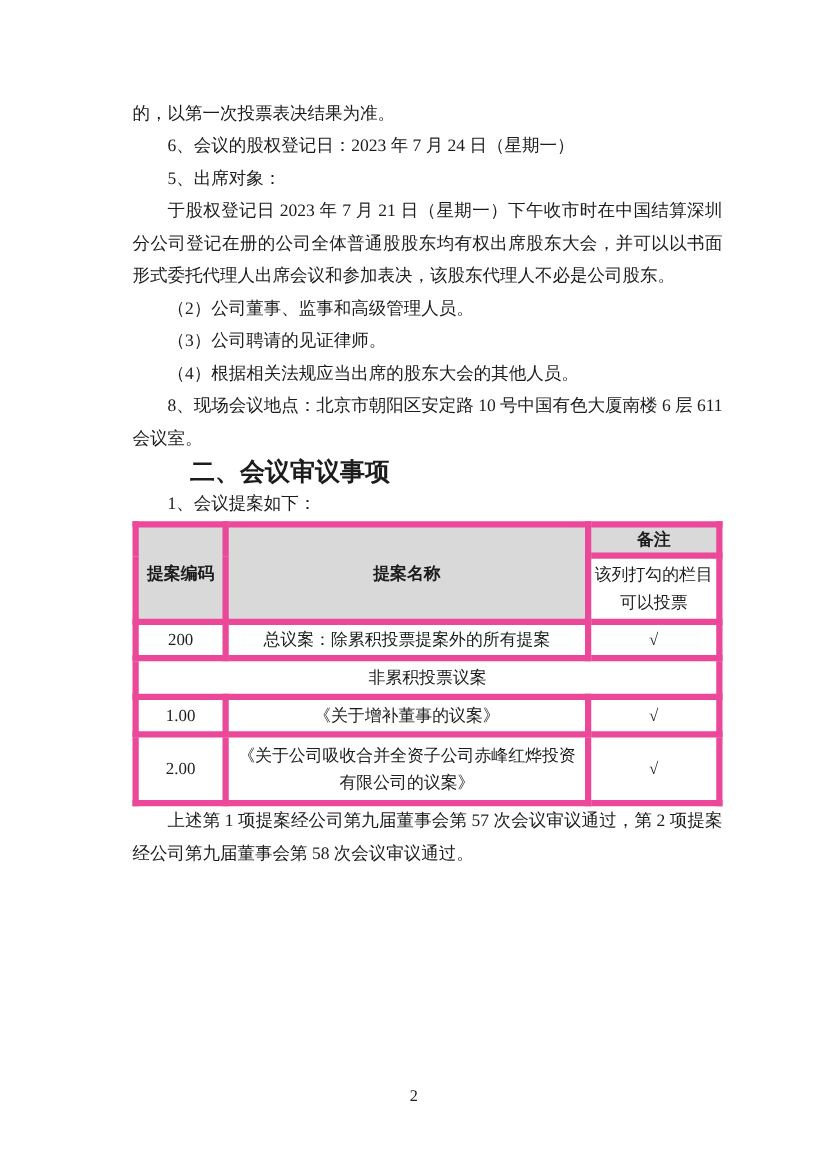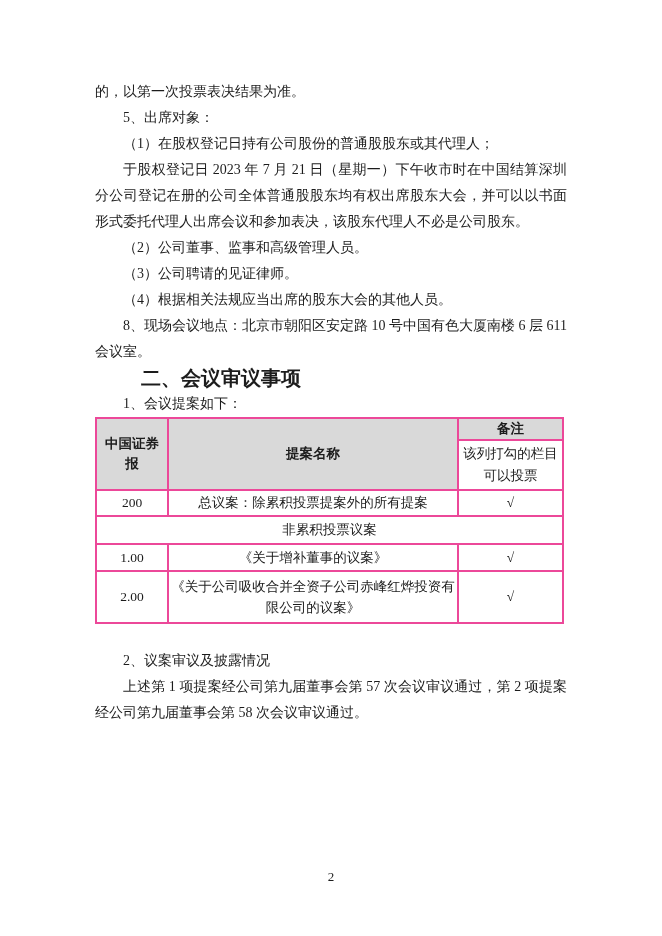--- a/index.html
+++ b/index.html
@@ -7,21 +7,21 @@
     position: relative;
     width: 662px;
     height: 936px;
     background: #ffffff;
     font-family: "Liberation Serif", "DejaVu Serif", serif;
     color: #1c1c1c;
     overflow: hidden;
   }
   .content {
     position: absolute;
-    left: 95px;
+    left: 106px;
     top: 79px;
     width: 472px;
     font-size: 14px;
     line-height: 26px;
     text-align: justify;
   }
   .para { margin: 0; }
   .ind { text-indent: 28px; }
   .section-heading {
     font-weight: bold;
@@ -34,21 +34,21 @@
     width: 467px;
     font-size: 13.5px;
     line-height: 20px;
     text-align: center;
     margin: 0;
   }
   table.proposals col.c1 { width: 72px; }
   table.proposals col.c2 { width: 290px; }
   table.proposals col.c3 { width: 105px; }
   table.proposals td {
-    border: 2px solid #ec4899;
+    border: 5px solid #ec4899;
     padding: 0 2px;
     text-align: center;
     vertical-align: middle;
   }
   .th { background: #d9d9d9; font-weight: bold; }
   .h-remark { height: 18px; }
   .note-cell { height: 48px; line-height: 22px; padding: 1px 2px; }
   .row-total td { height: 24px; }
   .group-cell { height: 26px; text-align: left; padding: 0 8px; }
   .row-p1 td { height: 25px; margin-top: 48px; }
@@ -66,39 +66,39 @@
     line-height: 26px;
   }
 </style>
 </head>
 <body>
 
 <div class="page">
   <div class="content">
 
     <p class="para">的，以第一次投票表决结果为准。</p>
+    <p class="para ind">6、会议的股权登记日：2023 年 7 月 24 日（星期一）</p>
     <p class="para ind">5、出席对象：</p>
-    <p class="para ind">（1）在股权登记日持有公司股份的普通股股东或其代理人；</p>
     <p class="para ind">于股权登记日 2023 年 7 月 21 日（星期一）下午收市时在中国结算深圳分公司登记在册的公司全体普通股股东均有权出席股东大会，并可以以书面形式委托代理人出席会议和参加表决，该股东代理人不必是公司股东。</p>
     <p class="para ind">（2）公司董事、监事和高级管理人员。</p>
     <p class="para ind">（3）公司聘请的见证律师。</p>
     <p class="para ind">（4）根据相关法规应当出席的股东大会的其他人员。</p>
     <p class="para ind">8、现场会议地点：北京市朝阳区安定路 10 号中国有色大厦南楼 6 层 611 会议室。</p>
     <p class="para section-heading">二、会议审议事项</p>
     <p class="para ind">1、会议提案如下：</p>
 
     <table class="proposals">
       <colgroup>
           <col class="c1">
           <col class="c2">
           <col class="c3">
         </colgroup>
       <tbody>
         <tr>
-          <td rowspan="2" class="th">中国证券报</td>
+          <td rowspan="2" class="th">提案编码</td>
           <td rowspan="2" class="th">提案名称</td>
           <td class="th h-remark">备注</td>
         </tr>
         <tr>
           <td class="note-cell">该列打勾的栏目可以投票</td>
         </tr>
         <tr class="row-total">
           <td>200</td>
           <td class="bold">总议案：除累积投票提案外的所有提案</td>
           <td>√</td>
@@ -112,19 +112,18 @@
           <td>√</td>
         </tr>
         <tr class="row-p2">
           <td>2.00</td>
           <td class="name-left">《关于公司吸收合并全资子公司赤峰红烨投资有限公司的议案》</td>
           <td>√</td>
         </tr>
       </tbody>
     </table>
 
-    <p class="para ind after-table">2、议案审议及披露情况</p>
     <p class="para ind">上述第 1 项提案经公司第九届董事会第 57 次会议审议通过，第 2 项提案经公司第九届董事会第 58 次会议审议通过。</p>
 
   </div>
 
   <div class="page-number">2</div>
 </div>
 
 </body></html>

